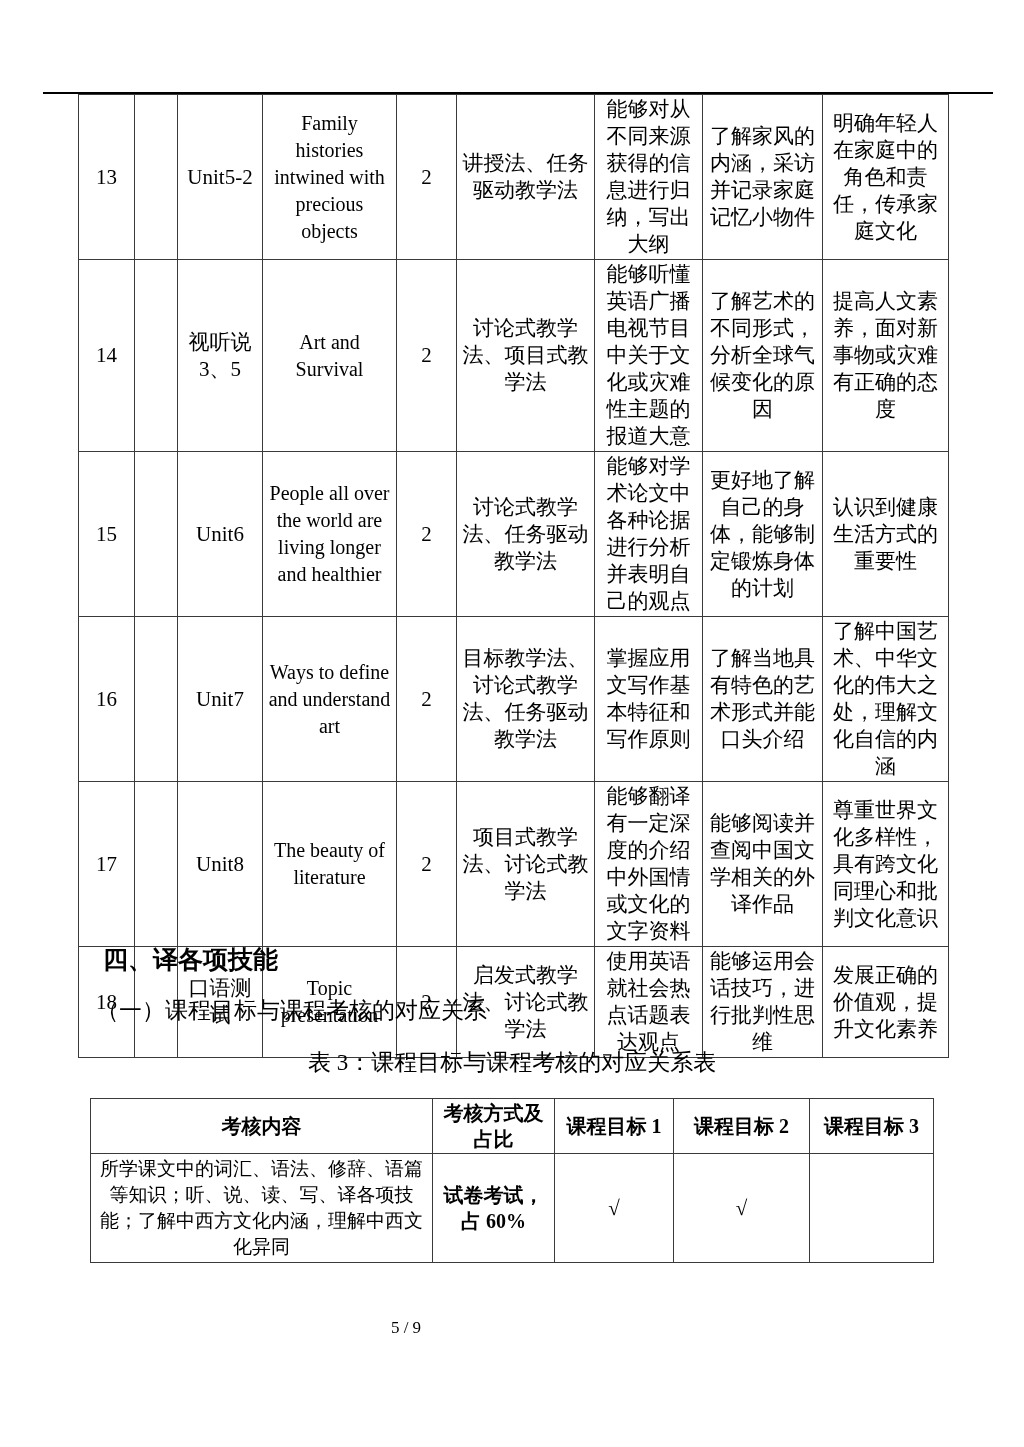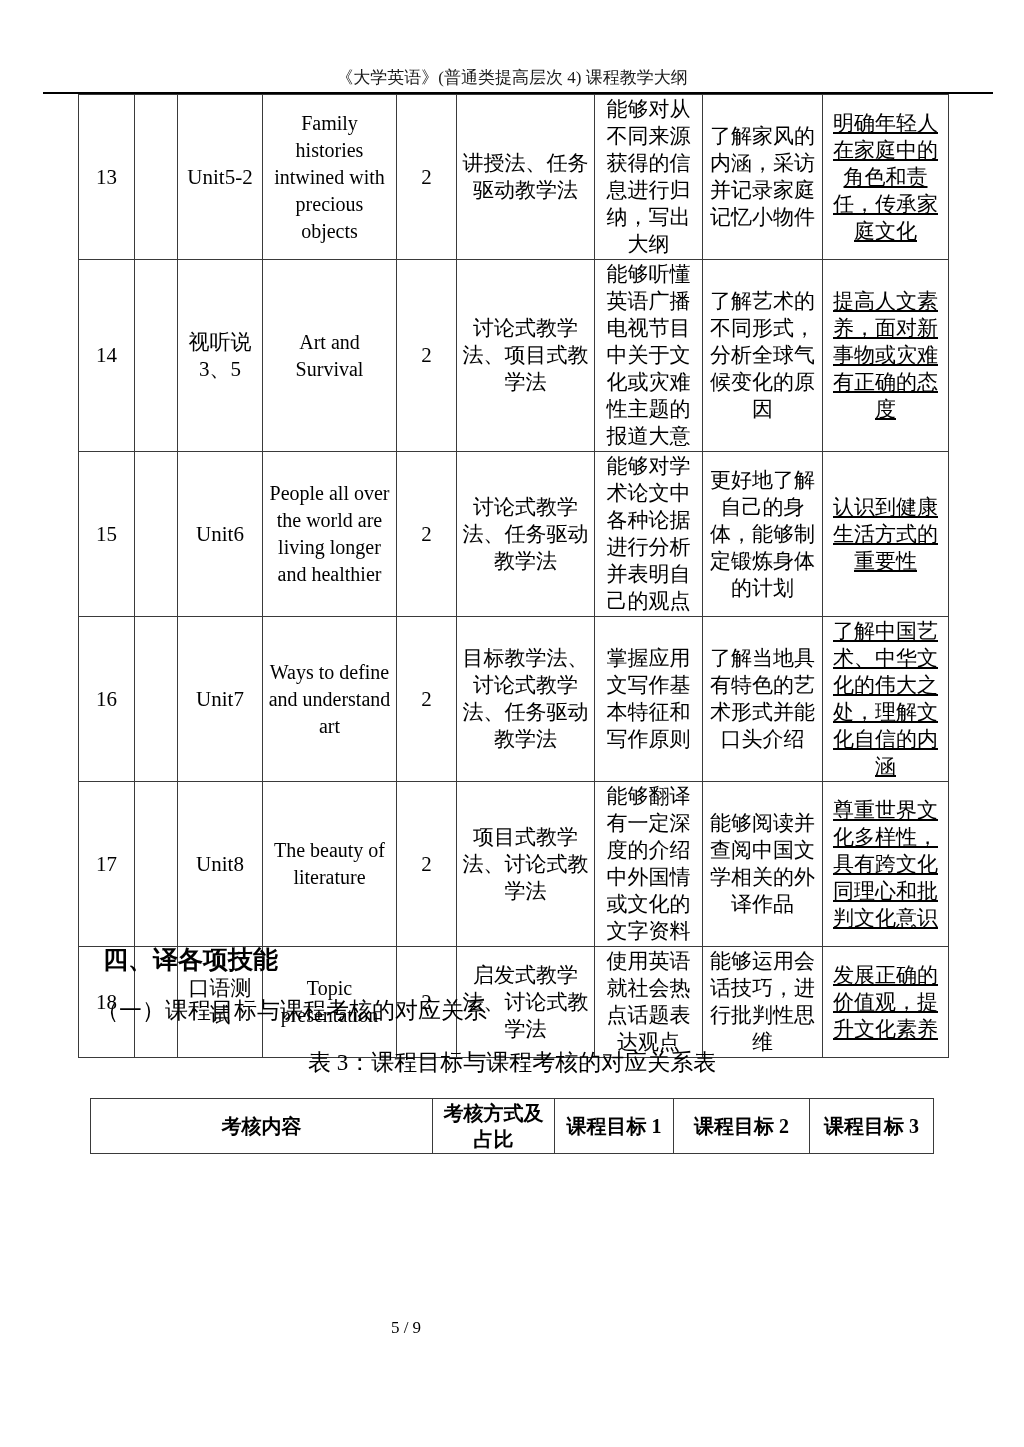--- a/index.html
+++ b/index.html
@@ -29,21 +29,21 @@
   
   .schedule{
     position:absolute;left:78px;top:94px;width:870px;
     font-size:21px;line-height:27px;
   }
   .schedule td{padding:1px 3px;}
   .schedule td.c4{font-size:20px;padding:1px 2px;}
   .schedule td.c6{padding:7px 4px;}
   .schedule td.c7{padding:1px 4px;}
   .schedule td.c8{padding:1px 5px;}
-  .schedule td.c9{padding:1px 8px;text-decoration:underline;}
+  .schedule td.c9{padding:1px 8px;}
   
   .sec-heading{
     position:absolute;left:103px;top:944px;
     font-family:"Liberation Sans","DejaVu Sans",sans-serif;
     font-size:25px;font-weight:bold;line-height:30px;
   }
   .sub-heading{
     position:absolute;left:96px;top:997px;
     font-size:23px;line-height:28px;
   }
@@ -67,21 +67,20 @@
   .page-footer{
     position:absolute;left:0;top:1318px;width:812px;
     text-align:center;font-size:17px;line-height:20px;
   }
 </style>
 </head>
 <body>
 
 <div class="page">
 
-  <div class="doc-header">《大学英语》(普通类提高层次 4) 课程教学大纲</div>
   <div class="header-rule"></div>
 
   <table class="schedule">
     <colgroup>
       <col style="width:56px">
         <col style="width:43px">
         <col style="width:85px">
       <col style="width:134px">
         <col style="width:60px">
         <col style="width:138px">
@@ -172,18 +171,25 @@
         <col style="width:124px">
     </colgroup>
     <tbody>
       <tr style="height:54px">
         <th>考核内容</th>
         <th>考核方式及占比</th>
         <th>课程目标 1</th>
         <th>课程目标 2</th>
         <th>课程目标 3</th>
       </tr>
+      <tr style="height:104px">
+        <td class="content center">所学课文中的词汇、语法、修辞、语篇等知识；听、说、读、写、译各项技能；了解中西方文化内涵，理解中西文化异同</td>
+        <td class="method">试卷考试，占 60%</td>
+        <td class="goal">√</td>
+        <td class="goal">√</td>
+        <td class="goal"></td>
+      </tr>
     </tbody>
   </table>
 
   <div class="page-footer">5 / 9</div>
 
 </div>
 
 </body></html>

